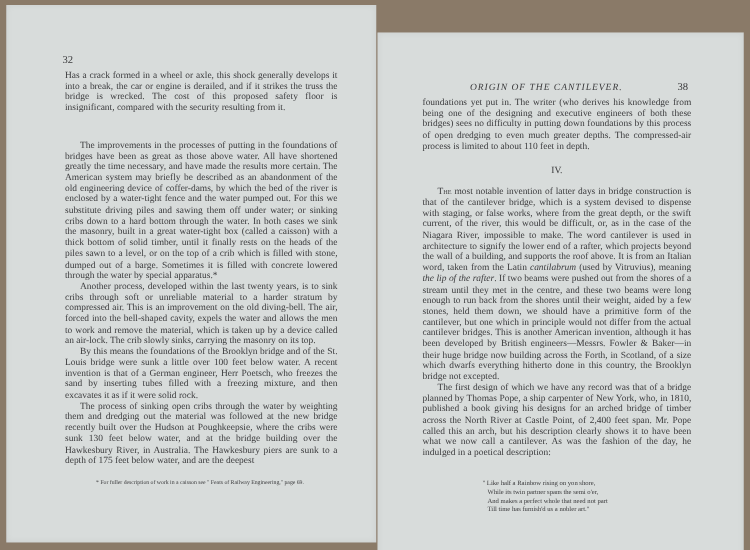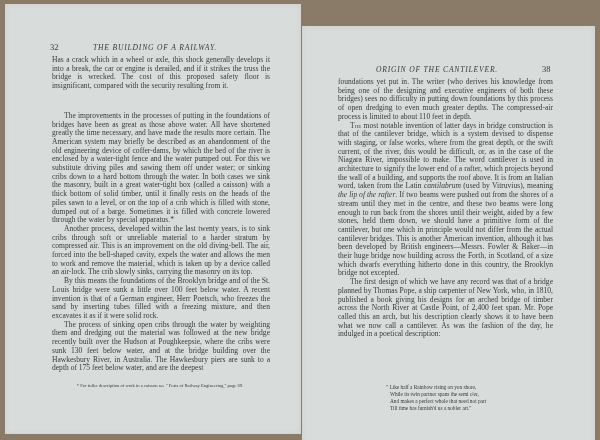--- a/index.html
+++ b/index.html
@@ -19,39 +19,39 @@
   .poem{position:absolute;font-size:5.3px;line-height:7px;}
   .poem div{white-space:nowrap;}
   .smallcaps{font-variant:small-caps;}
   em{}
 </style>
 </head>
 <body>
 
 <div class="page left">
   <div class="folio" style="left:45px;">32</div>
-  <div class="running-head rh-title" style="left:0;width:290px;text-align:center;padding-left:10px;box-sizing:border-box;">THE BUILDING OF A RAILWAY.</div>
 
   <div class="body" style="left:47px;top:52px;width:218px;">
-    <p class="noindent">Has a crack which in a wheel or axle, this shock generally develops it into a break, the car or engine is derailed, and if it strikes the truss the bridge is wrecked.  The cost of this proposed safety floor is insignificant, compared with the security resulting from it.</p>
+    <p class="noindent">Has a crack formed in a wheel or axle, this shock generally develops it into a break, the car or engine is derailed, and if it strikes the truss the bridge is wrecked.  The cost of this proposed safety floor is insignificant, compared with the security resulting from it.</p>
     <p class="gap">The improvements in the processes of putting in the foundations of bridges have been as great as those above water.  All have shortened greatly the time necessary, and have made the results more certain.  The American system may briefly be described as an abandonment of the old engineering device of coffer-dams, by which the bed of the river is enclosed by a water-tight fence and the water pumped out.  For this we substitute driving piles and sawing them off under water; or sinking cribs down to a hard bottom through the water.  In both cases we sink the masonry, built in a great water-tight box (called a caisson) with a thick bottom of solid timber, until it finally rests on the heads of the piles sawn to a level, or on the top of a crib which is filled with stone, dumped out of a barge.  Sometimes it is filled with concrete lowered through the water by special apparatus.*</p>
     <p>Another process, developed within the last twenty years, is to sink cribs through soft or unreliable material to a harder stratum by compressed air.  This is an improvement on the old diving-bell. The air, forced into the bell-shaped cavity, expels the water and allows the men to work and remove the material, which is taken up by a device called an air-lock.  The crib slowly sinks, carrying the masonry on its top.</p>
     <p>By this means the foundations of the Brooklyn bridge and of the St. Louis bridge were sunk a little over 100 feet below water. A recent invention is that of a German engineer, Herr Poetsch, who freezes the sand by inserting tubes filled with a freezing mixture, and then excavates it as if it were solid rock.</p>
     <p>The process of sinking open cribs through the water by weighting them and dredging out the material was followed at the new bridge recently built over the Hudson at Poughkeepsie, where the cribs were sunk 130 feet below water, and at the bridge building over the Hawkesbury River, in Australia.  The Hawkesbury piers are sunk to a depth of 175 feet below water, and are the deepest</p>
   </div>
 
   <div class="footnote" style="left:45px;top:379px;width:220px;">* For fuller description of work in a caisson see " Feats of Railway Engineering," page 69.</div>
 </div>
 
 <div class="page right">
   <div class="running-head rh-title" style="left:0;width:270px;text-align:center;">ORIGIN OF THE CANTILEVER.</div>
   <div class="folio" style="left:240px;">38</div>
 
   <div class="body" style="left:36px;top:52px;width:215px;">
     <p class="noindent">foundations yet put in.  The writer (who derives his knowledge from being one of the designing and executive engineers of both these bridges) sees no difficulty in putting down foundations by this process of open dredging to even much greater depths.  The compressed-air process is limited to about 110 feet in depth.</p>
+    <div class="section-num">IV.</div>
     <p><span class="smallcaps">The</span><span> most notable invention of latter days in bridge construction is that of the cantilever bridge, which is a system devised to dispense with staging, or false works, where from the great depth, or the swift current, of the river, this would be difficult, or, as in the case of the Niagara River, impossible to make.  The word cantilever is used in architecture to signify the lower end of a rafter, which projects beyond the wall of a building, and supports the roof above.  It is from an Italian word, taken from the Latin </span><em>cantilabrum</em><span> (used by Vitruvius), meaning </span><em>the lip of the rafter</em><span>.  If two beams were pushed out from the shores of a stream until they met in the centre, and these two beams were long enough to run back from the shores until their weight, aided by a few stones, held them down, we should have a primitive form of the cantilever, but one which in principle would not differ from the actual cantilever bridges.  This is another American invention, although it has been developed by British engineers—Messrs. Fowler &amp; Baker—in their huge bridge now building across the Forth, in Scotland, of a size which dwarfs everything hitherto done in this country, the Brooklyn bridge not excepted.</span></p>
     <p>The first design of which we have any record was that of a bridge planned by Thomas Pope, a ship carpenter of New York, who, in 1810, published a book giving his designs for an arched bridge of timber across the North River at Castle Point, of 2,400 feet span.  Mr. Pope called this an arch, but his description clearly shows it to have been what we now call a cantilever.  As was the fashion of the day, he indulged in a poetical description:</p>
   </div>
 
   <div class="poem" style="left:84px;top:358px;">
     <div>" Like half a Rainbow rising on yon shore,</div>
     <div style="padding-left:4px;">While its twin partner spans the semi o'er,</div>
     <div style="padding-left:4px;">And makes a perfect whole that need not part</div>
     <div style="padding-left:4px;">Till time has furnish'd us a nobler art."</div>
   </div>

